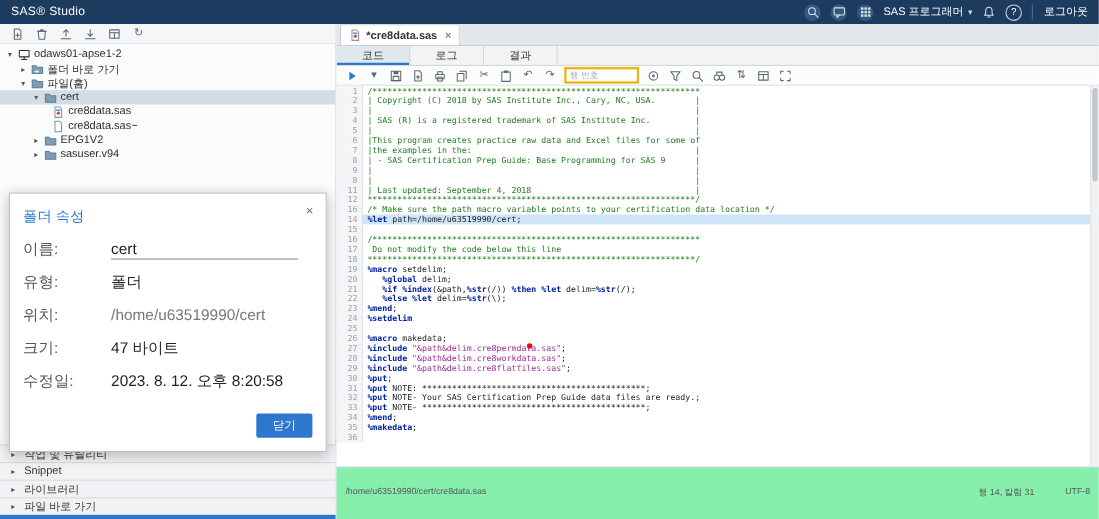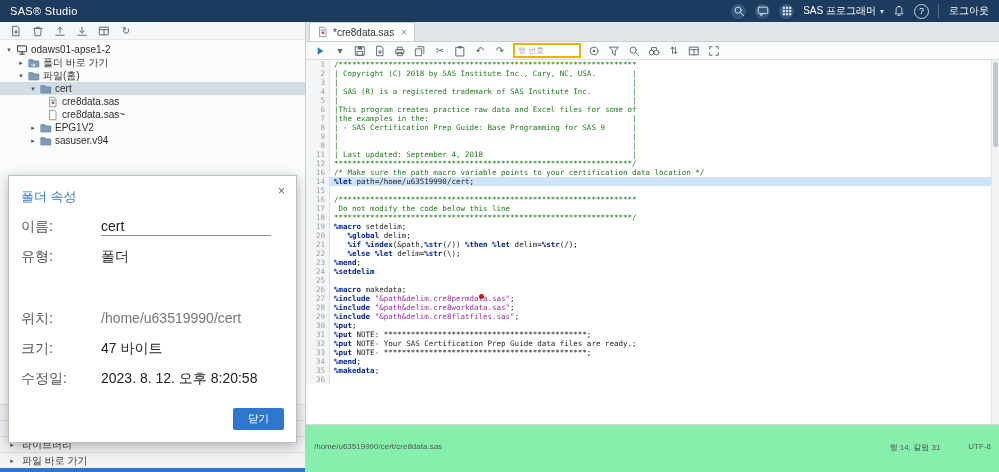--- a/index.html
+++ b/index.html
@@ -42,30 +42,30 @@
   
   .dialog{position:absolute;left:8px;top:175px;width:289px;background:#fff;border:1px solid #b9bfc6;
           box-shadow:0 3px 12px rgba(0,0,0,.28);z-index:50;box-sizing:border-box;}
   .dialog-title{color:#2d77cf;font-size:13px;padding:12px 12px 10px;}
   .dialog-close{position:absolute;top:9px;right:11px;color:#666;font-size:12px;cursor:pointer;line-height:1;}
   .dialog-body{padding:2px 12px 4px;}
   .drow{display:flex;margin-bottom:12px;font-size:14px;align-items:baseline;}
   .dlabel{width:80px;flex:0 0 80px;color:#555;}
   .dvalue{color:#222;}
   .dvalue.input{border-bottom:1px solid #8a9096;width:170px;padding-bottom:1px;}
-  .dvalue.muted{color:#777;margin-top:32px;}
+  .dvalue.muted{color:#777;}
   .dialog-footer{display:flex;justify-content:flex-end;padding:4px 12px 12px;}
   .btn-primary{background:#2d77cf;color:#fff;font-size:10.5px;padding:4px 15px;border-radius:2px;cursor:pointer;border:none;}
 
   
   .main{position:absolute;top:22px;left:306px;right:0;bottom:0;display:flex;flex-direction:column;background:#fff;}
   .doc-tabs{height:19px;flex:0 0 19px;background:#e3e6ea;border-bottom:1px solid #c9ced3;
             display:flex;align-items:flex-end;padding-left:3px;}
   .doc-tab{height:18px;background:#fff;border:1px solid #c9ced3;border-bottom:none;display:flex;
-           align-items:center;gap:4px;padding:0 7px;font-size:10px;color:#333;border-radius:2px 2px 0 0;cursor:pointer;}
+           align-items:center;gap:4px;padding:0 7px;font-size:10px;color:#333;border-radius:2px 2px 0 0;cursor:pointer;font-weight:bold;}
   .doc-close{color:#888;font-size:10px;margin-left:3px;cursor:pointer;}
   .sub-tabs{height:17px;flex:0 0 17px;background:#f2f3f4;border-bottom:1px solid #d4d7da;display:flex;}
   .sub-tab{width:66px;display:flex;align-items:center;justify-content:center;font-size:10px;color:#333;
            border-right:1px solid #d4d7da;cursor:pointer;}
   .sub-tab.active{background:#dfe7ef;box-shadow:inset 0 -2px 0 #2d77cf;}
   .editor-toolbar{height:17px;flex:0 0 17px;background:#fbfcfc;border-bottom:1px solid #dadde0;
                   display:flex;align-items:center;gap:6px;padding:0 7px;color:#5b6770;}
   .et-icon{width:14px;height:14px;display:inline-flex;align-items:center;justify-content:center;cursor:pointer;}
   .glyph{font-size:10px;line-height:1;}
   .goto-input{width:58px;height:11px;font-size:8px;border:2px solid #eab308;color:#555;padding:0 3px;
@@ -318,20 +318,25 @@
               <path d="M3.5 1.5 L8.5 1.5 L10.5 3.8 L10.5 12.5 L3.5 12.5 Z" fill="#fff" stroke="#8a939b"></path>
               <circle cx="7" cy="8" r="1.7" fill="#d04a3a" stroke="none"></circle>
               <line x1="5" y1="4.8" x2="9" y2="4.8" stroke="#3a7fd5"></line>
             </svg>
           </span>
         <span>*cre8data.sas</span>
         <span class="doc-close">×</span>
       </div>
     </div>
 
+    <div class="sub-tabs">
+      <div class="sub-tab active">코드</div>
+      <div class="sub-tab">로그</div>
+      <div class="sub-tab">결과</div>
+    </div>
 
     <div class="editor-toolbar">
       <span id="et-left" style="display:flex;gap:6px;align-items:center;">
           <span class="et-icon">
             <svg viewBox="0 0 14 14" width="12" height="12" fill="none" stroke="currentColor" stroke-width="1.1" stroke-linecap="round" stroke-linejoin="round">
               <path d="M4.2 2.5 L11 7 L4.2 11.5 Z" fill="#2d77cf" stroke="none"></path>
             </svg>
           </span>
           <span class="et-icon">
             <span class="glyph">▾</span>

